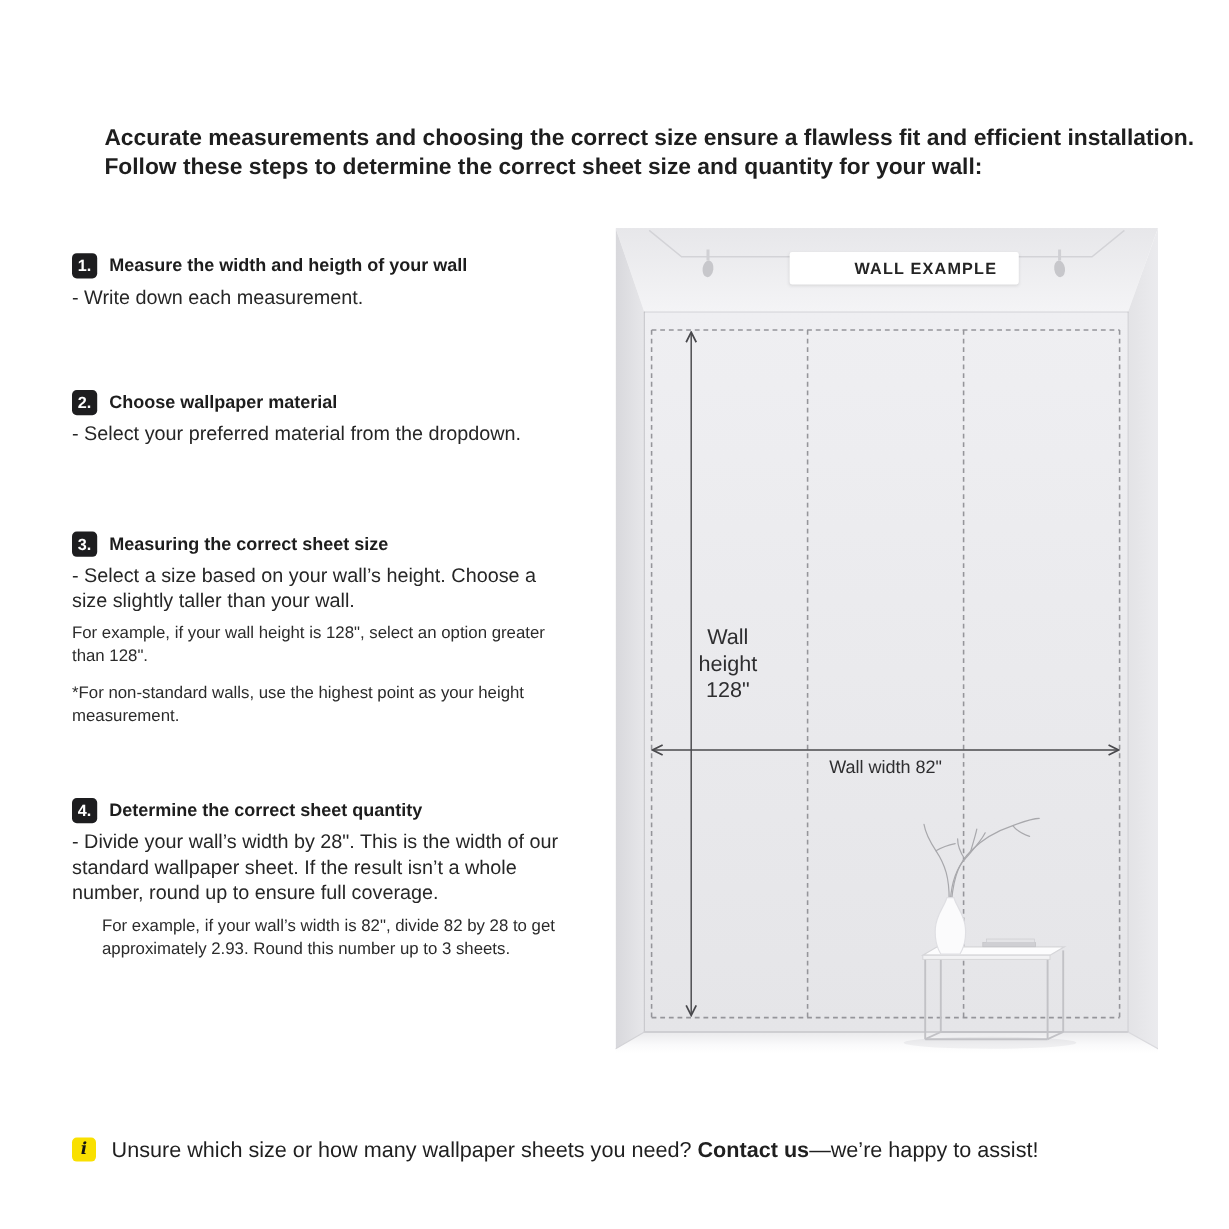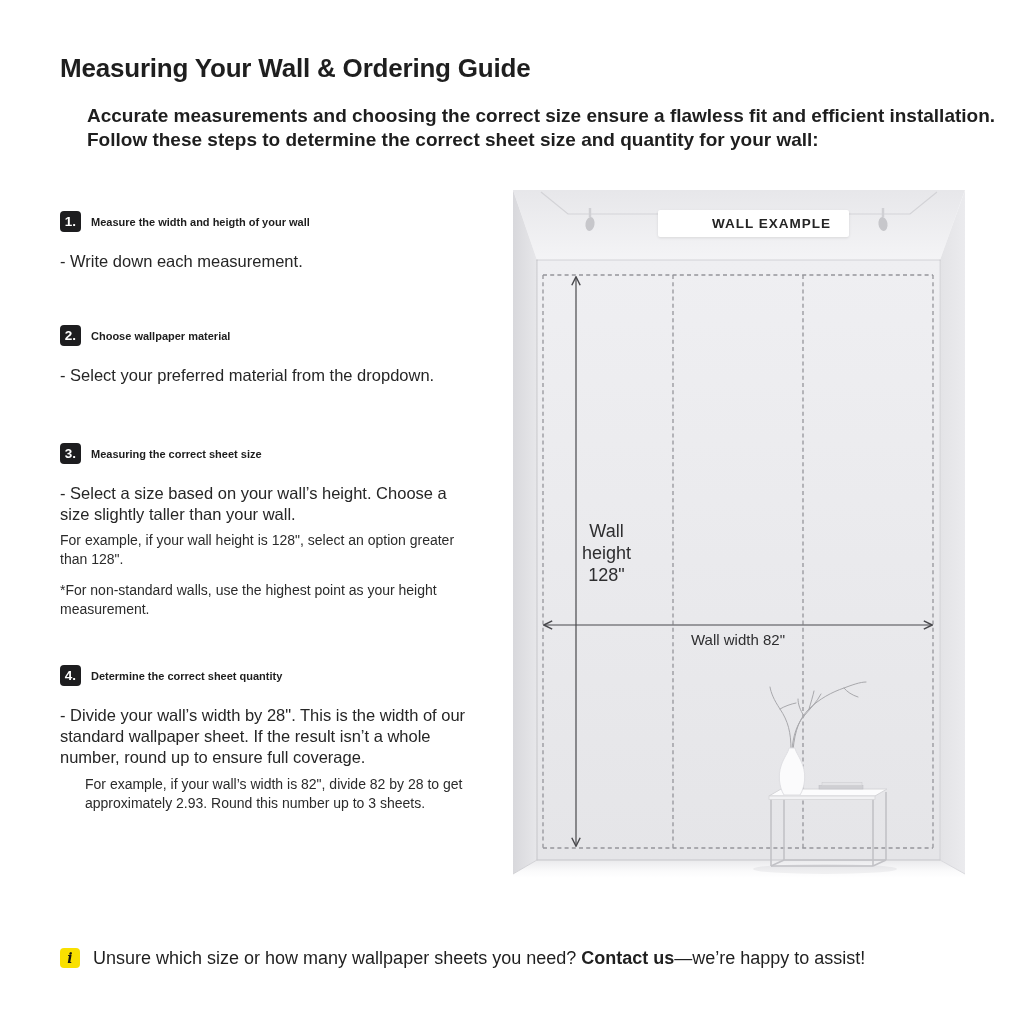--- a/index.html
+++ b/index.html
@@ -18,23 +18,23 @@
     margin-left:27px;
   }
   .step{position:absolute;left:60px;width:462px;}
   .s1{top:211px}.s2{top:325px}.s3{top:443px}.s4{top:665px}
   .step-head{display:flex;align-items:center;gap:10px;}
   .badge{
     flex:0 0 auto;width:21px;height:21px;border-radius:4px;background:#1d1d1f;
     color:#ffffff;font-size:13.5px;font-weight:700;
     display:flex;align-items:center;justify-content:center;
   }
-  .step-title{font-size:11px;font-weight:700;color:#1d1d1d;}
+  .step-title{font-size:15px;font-weight:700;color:#1d1d1d;}
   .step-body{
-    margin-top:19px;font-size:16.5px;line-height:21px;color:#262626;white-space:pre-line;
+    margin-top:6px;font-size:16.5px;line-height:21px;color:#262626;white-space:pre-line;
   }
   .fine{margin-top:6px;font-size:14px;line-height:18.5px;color:#2b2b2b;white-space:pre-line;}
   .fine + .fine{margin-top:13px;}
   .step4-note{margin-top:7px;margin-left:25px;}
 
   
   .room{position:absolute;left:513px;top:190px;width:452px;height:688px;}
   .room svg{position:absolute;left:0;top:0;}
   .room-label{
     position:absolute;left:145px;top:20px;width:155px;height:27px;z-index:2;
@@ -60,21 +60,20 @@
     font-size:14px;color:#141414;margin-top:1px;
   }
   .note-text{font-size:18px;line-height:22px;color:#1f1f1f;}
   .note-text .contact{font-weight:700;cursor:pointer;}
 </style>
 </head>
 <body>
 
 <div class="page">
 
-  <h1 class="title">Measuring Your Wall &amp; Ordering Guide</h1>
 
   <div class="intro">Accurate measurements and choosing the correct size ensure a flawless fit and efficient installation.
 Follow these steps to determine the correct sheet size and quantity for your wall:</div>
 
   <div class="step s1">
     <div class="step-head">
       <span class="badge">1.</span>
       <span class="step-title">Measure the width and heigth of your wall</span>
     </div>
     <div class="step-body">- Write down each measurement.</div>

